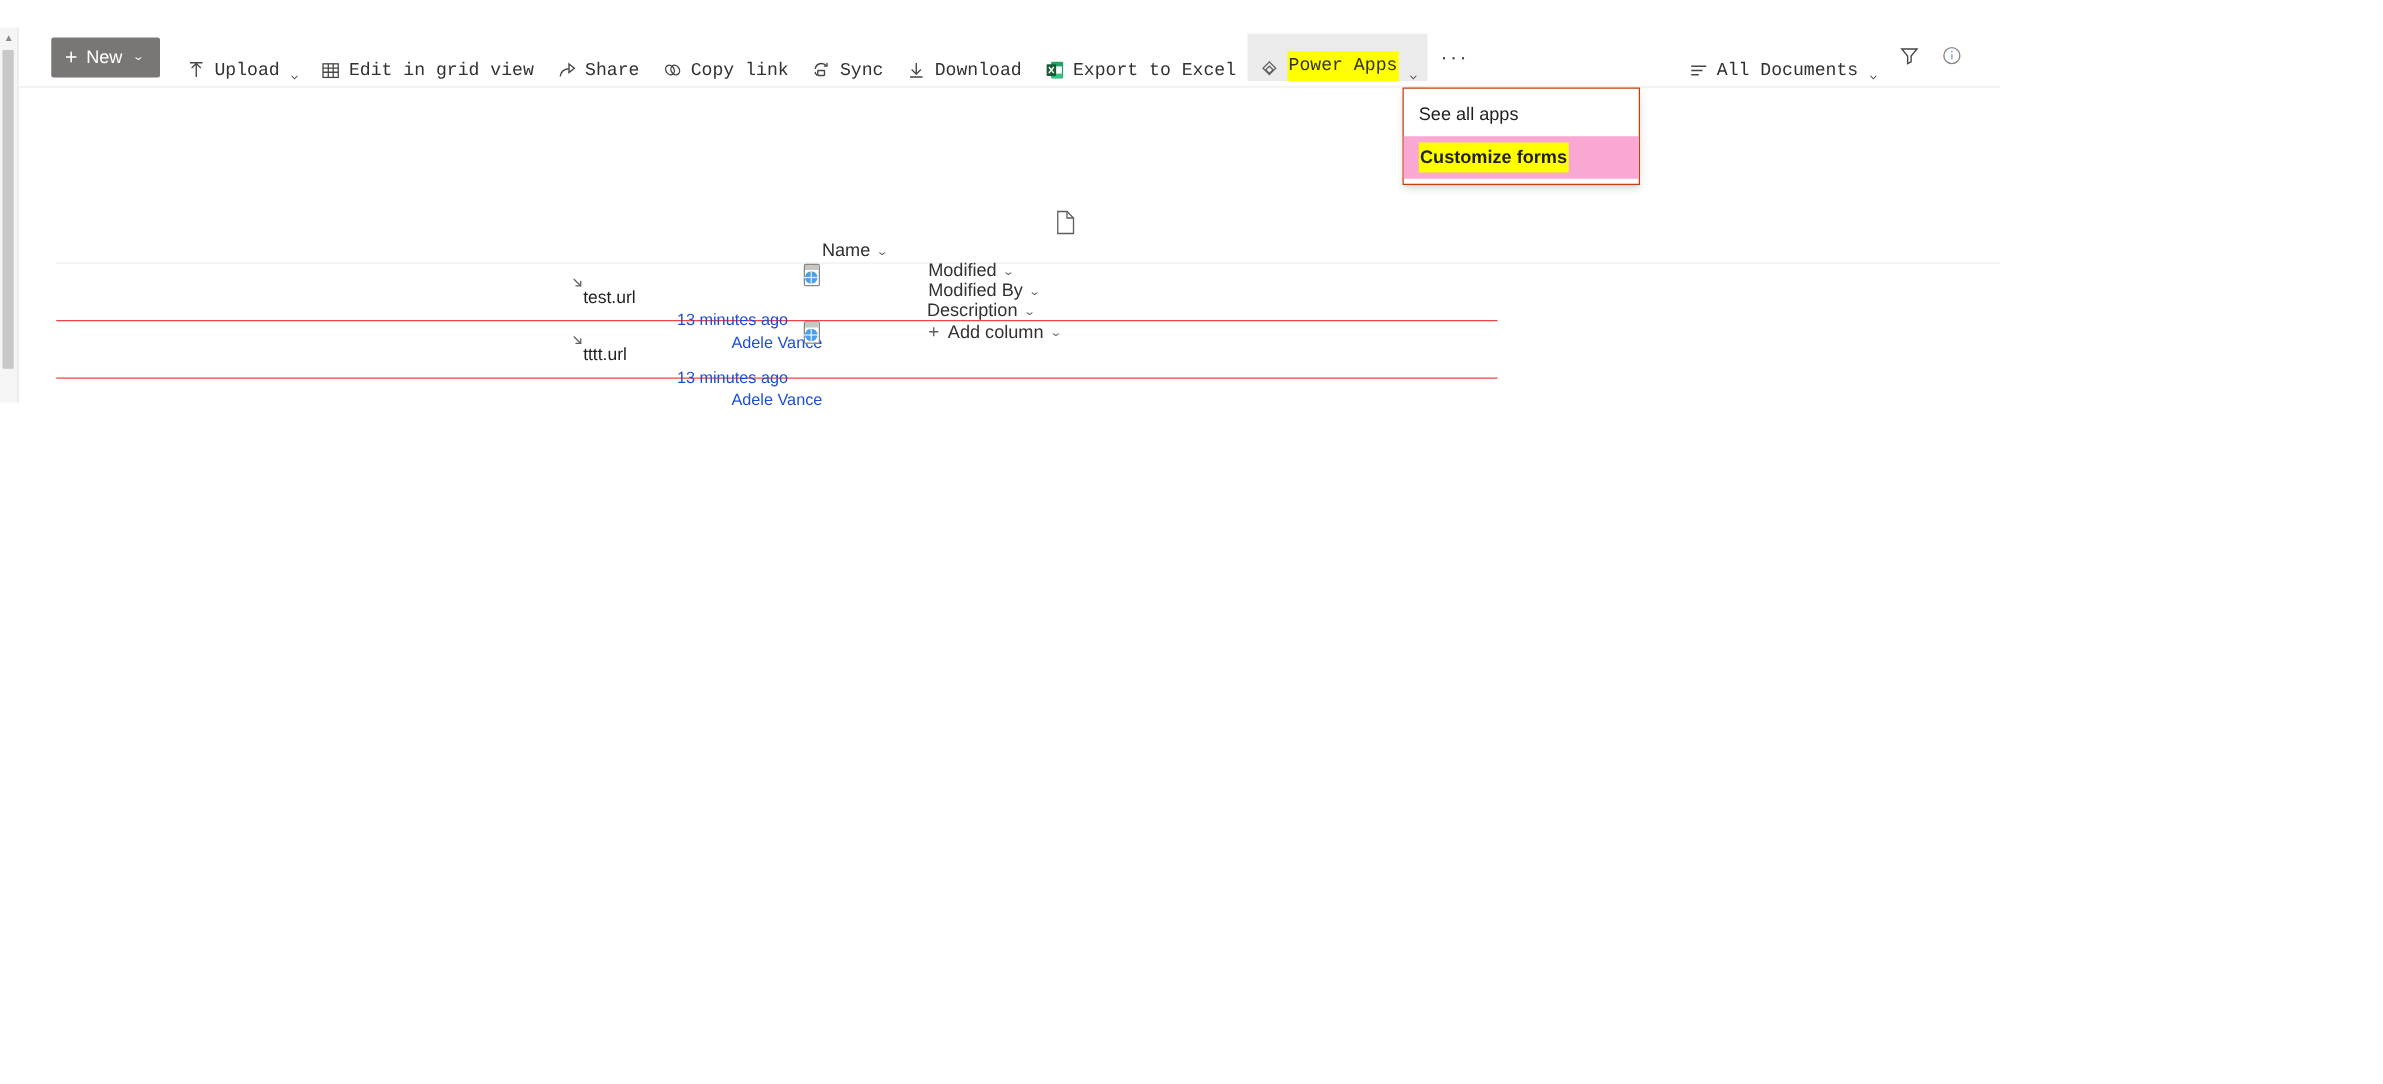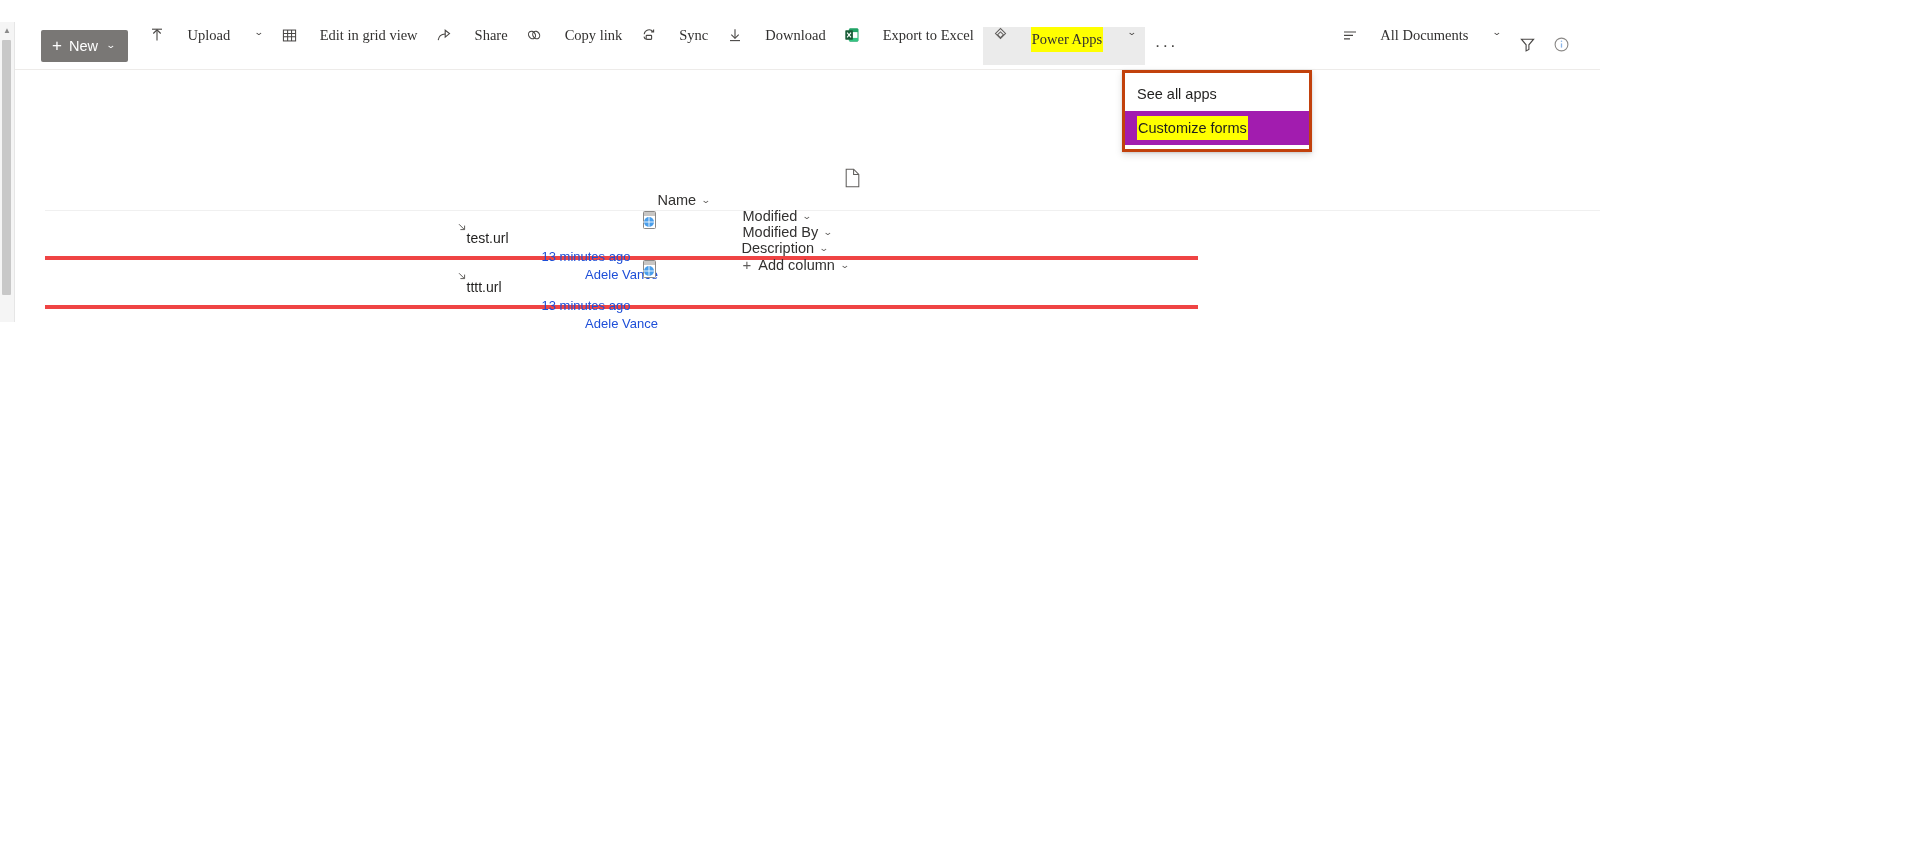--- a/index.html
+++ b/index.html
@@ -105,31 +105,31 @@
   }
   .new-button .chev {
     font-size: 9px;
     line-height: 1;
     margin-left: 2px;
     transform: scaleX(1.35);
   }
 
   .cmd {
     display: flex;
-    align-items: flex-start;
-    gap: 22px;
+    align-items: flex-end;
+    gap: 6px;
     height: 38px;
     padding: 0 9px;
     color: #323130;
     font-size: 14.5px;
     white-space: nowrap;
     cursor: pointer;
     background: transparent;
     border: none;
-    font-family: Liberation Serif, serif;
+    font-family: Liberation Mono, monospace;
   }
   .cmd .ico {
     display: inline-flex;
     align-items: center;
     justify-content: center;
     width: 17px;
     height: 17px;
     flex: 0 0 auto;
   }
   .cmd .chev {
@@ -174,37 +174,37 @@
     padding: 0;
   }
 
   
   .pa-menu {
     position: absolute;
     left: 1122px;
     top: 70px;
     width: 190px;
     background: #ffffff;
-    border: 3px solid #c2410c;
+    border: 1px solid #c2410c;
     box-shadow: 0 3.2px 7.2px rgba(0,0,0,0.132), 0 0.6px 1.8px rgba(0,0,0,0.108);
     padding: 4px 0;
     box-sizing: border-box;
     z-index: 50;
   }
   .pa-item {
     display: flex;
     align-items: center;
     height: 34px;
     padding: 0 12px;
     font-size: 14.5px;
     color: #201f1e;
     cursor: pointer;
     white-space: nowrap;
   }
-  .pa-item.hovered { background: #a21caf; }
+  .pa-item.hovered { background: #f9a8d4; font-weight: bold; }
 
   
   .breadcrumb {
     position: absolute;
     left: 45px;
     top: 110px;
     display: flex;
     align-items: center;
     gap: 9px;
     height: 28px;
@@ -240,21 +240,21 @@
     flex-direction: column;
   }
 
   .hdr-row {
     height: 42px;
     border-bottom: 1px solid #f0f0f0;
     width: 1555px;
   }
 
   .data-row {
-    border-bottom: 4px solid #ef4444;
+    border-bottom: 1px solid #ef4444;
     width: 1153px;
     cursor: pointer;
   }
 
   .c-icon  { width: 68px; display: flex; align-items: center; justify-content: flex-start; padding-left: 55px; box-sizing: border-box; flex: 0 0 auto; }
   .c-name  { width: 330px; flex: 0 0 auto; }
   .c-mod   { width: 160px; flex: 0 0 auto; }
   .c-modby { width: 160px; flex: 0 0 auto; text-align: center; }
   .c-desc  { width: 162px; flex: 0 0 auto; }
   .c-add   { width: 160px; flex: 0 0 auto; }

